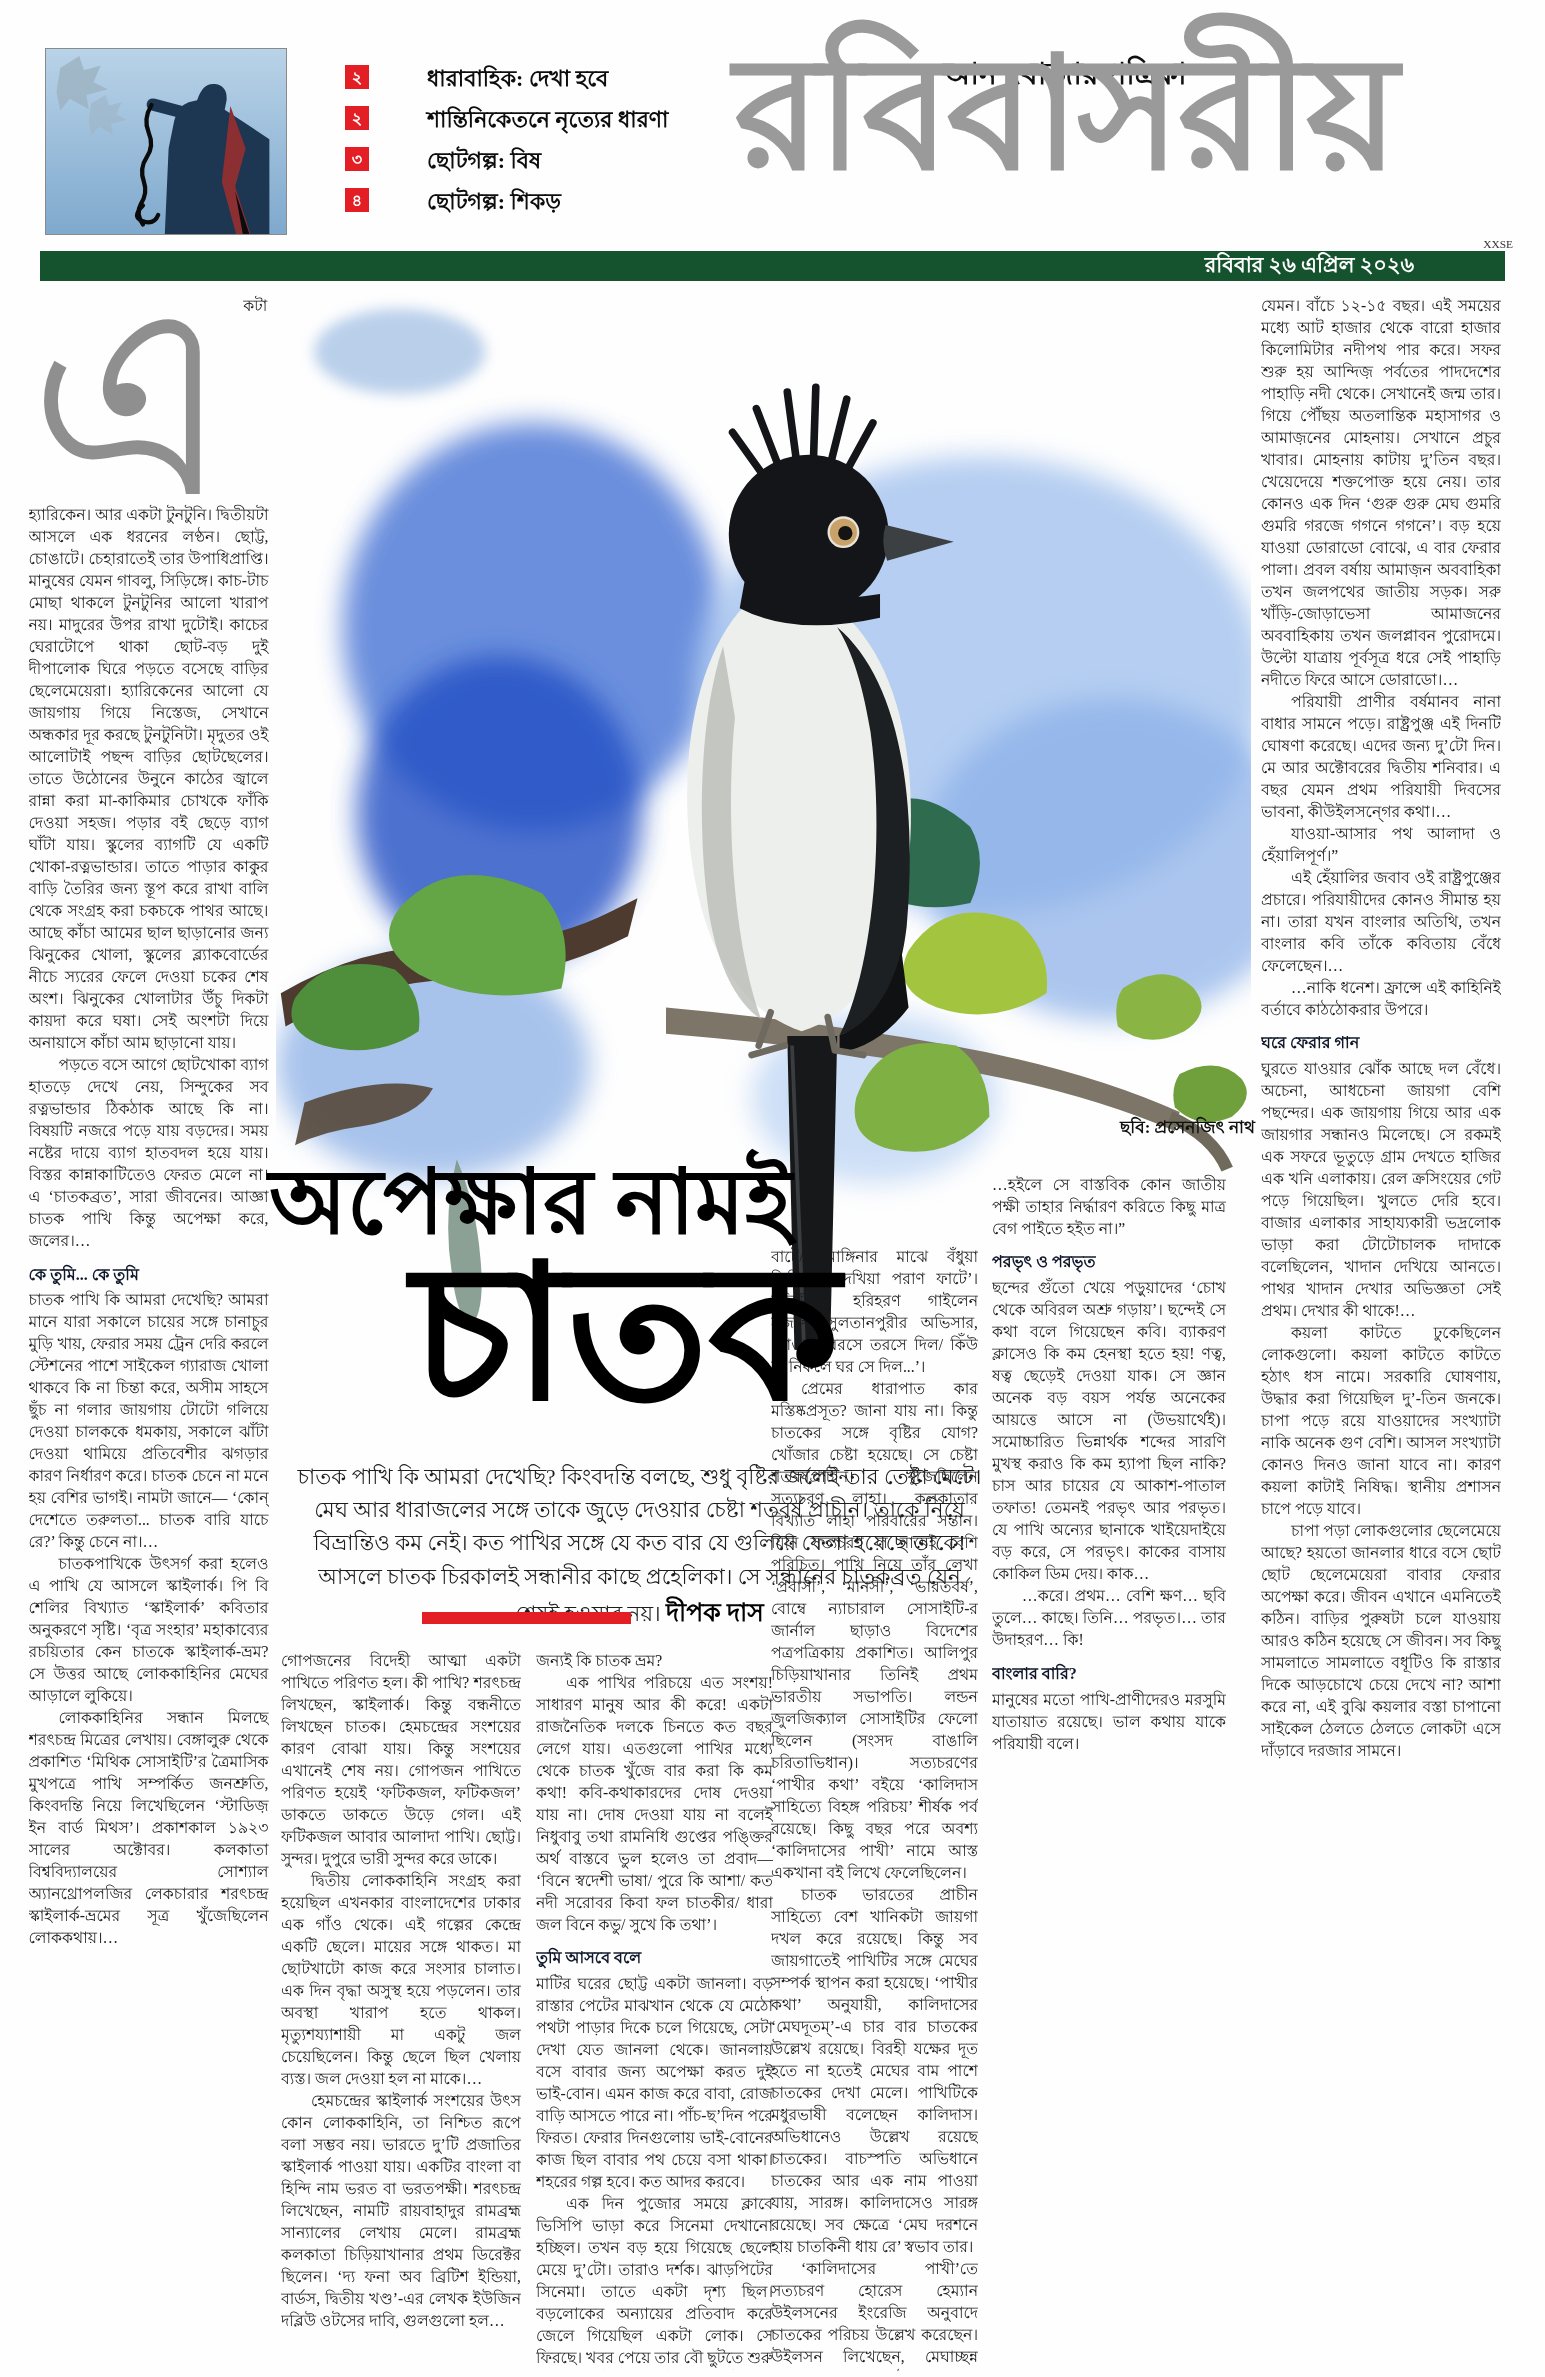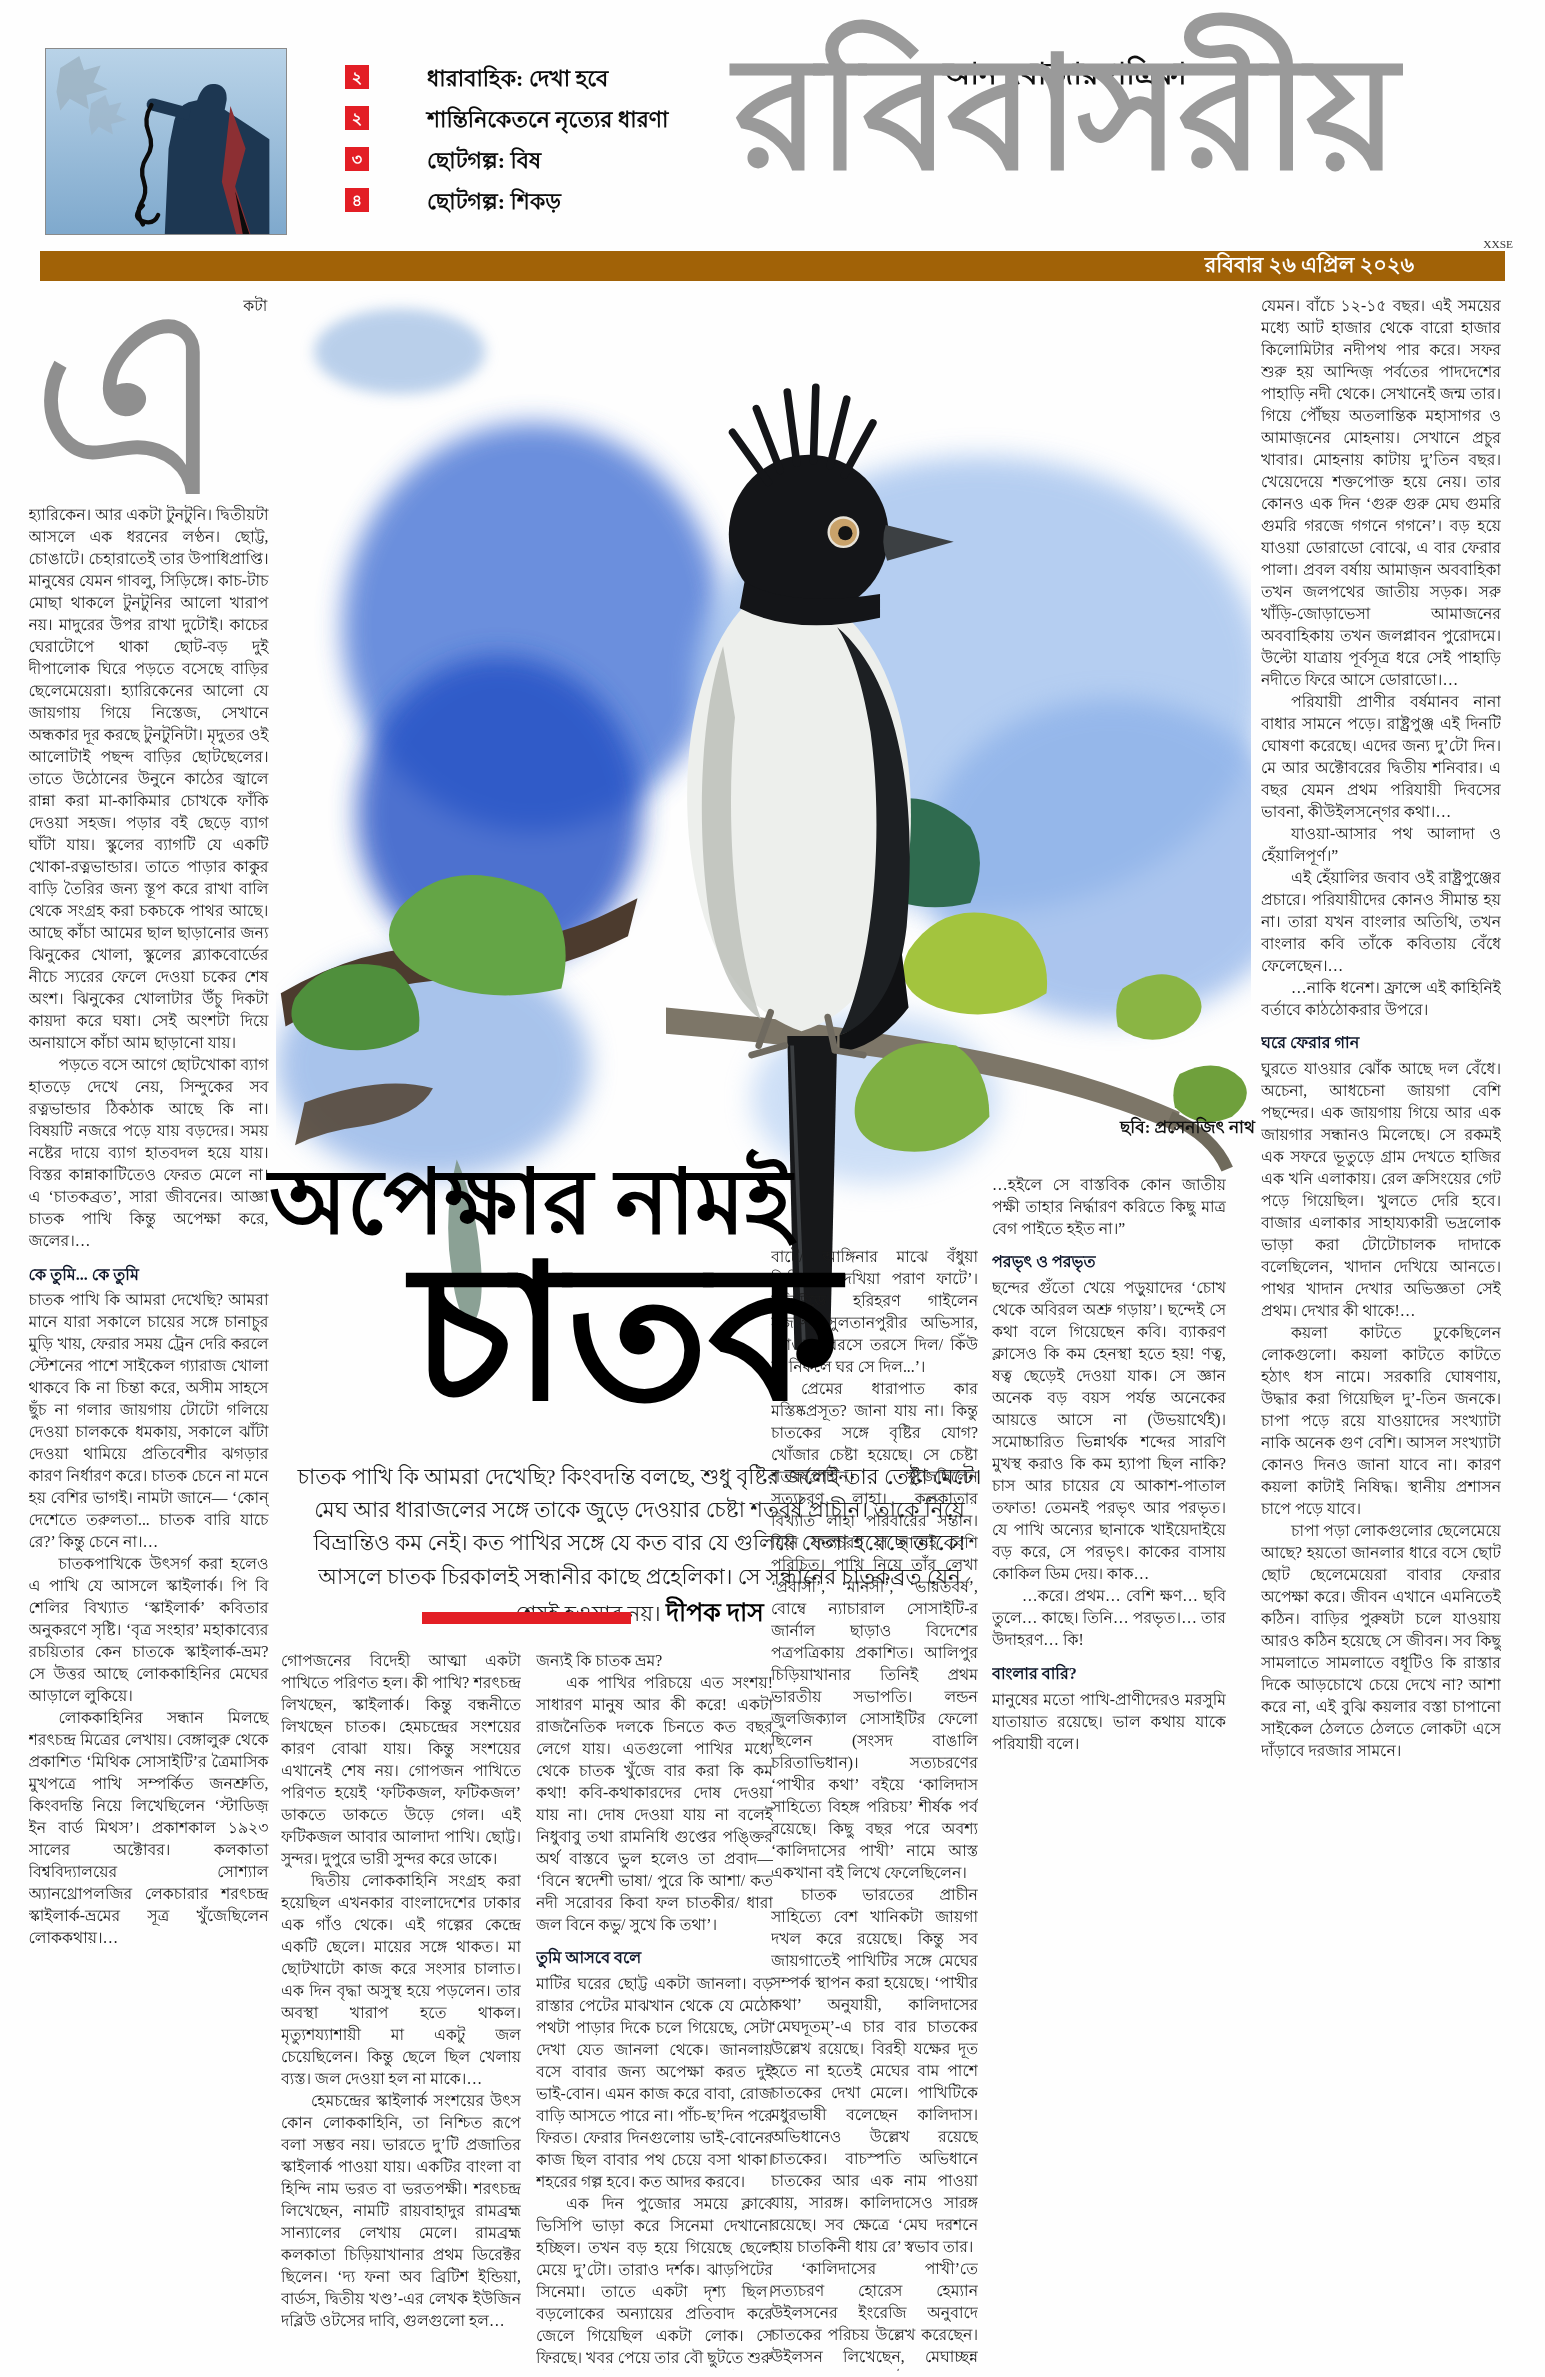--- a/index.html
+++ b/index.html
@@ -9,21 +9,21 @@
   .promo{position:absolute;left:45px;top:48px;width:240px;height:185px;border:1px solid #8a8a8a;}
   .index{position:absolute;left:345px;top:61px;width:428px;}
   .idx-row{position:relative;height:41px;}
   .idx-num{position:absolute;left:0;top:3.8px;width:24px;height:24px;background:#e31e25;color:#fff;
            font-weight:bold;font-size:16px;text-align:center;line-height:25px;}
   .idx-label{position:absolute;left:39px;top:0px;font-weight:bold;font-size:22px;color:#0d0d0d;white-space:nowrap;margin-left:43px;}
   .brand{position:absolute;left:944px;top:18px;font-size:30px;font-weight:bold;color:#101010;white-space:nowrap;margin-top:32px;}
   .masthead{position:absolute;left:734px;top:28.5px;font-size:157px;line-height:1.1;font-weight:bold;
             color:#9a9a9a;white-space:nowrap;letter-spacing:-2.9px;}
   .edition{position:absolute;right:32px;top:238px;font-size:11.4px;color:#333;font-family:"Liberation Serif",serif;}
-  .dateband{position:absolute;left:40px;top:251px;width:1465px;height:30px;background:#a16207;}
+  .dateband{position:absolute;left:40px;top:251px;width:1465px;height:30px;background:#14532d;}
   .dateband .date{position:absolute;left:1089px;top:0;width:361px;height:30px;line-height:29.5px;
                   color:#ffffff;font-weight:bold;font-size:21px;text-align:center;}
   
   .hl1{position:absolute;left:269px;top:1153px;width:713px;text-align:left;
        font-size:90px;font-weight:bold;color:#000;line-height:1.1;white-space:nowrap;z-index:4;}
   .hl2{position:absolute;left:269px;top:1232px;width:713px;text-align:center;
        font-size:188px;font-weight:bold;color:#000;line-height:1.1;white-space:nowrap;z-index:4;}
   .standfirst{position:absolute;left:297px;top:1461px;width:685px;text-align:center;
        font-size:21.4px;line-height:1.55;color:#1c1c1c;z-index:4;}
   .standfirst .byline{font-weight:bold;font-size:25px;color:#000;}

